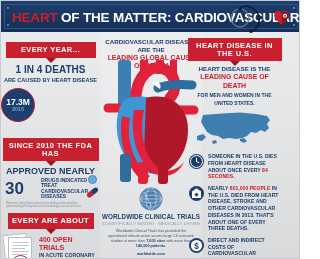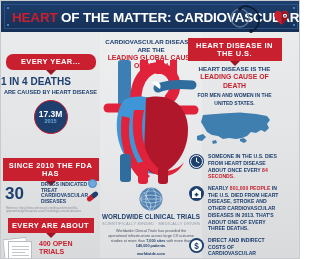--- a/index.html
+++ b/index.html
@@ -72,36 +72,36 @@
   .ribbon:after{
     content:"";position:absolute;left:50%;bottom:-5px;
     margin-left:-5px;
     border-left:5px solid transparent;
     border-right:5px solid transparent;
     border-top:5px solid #9c1622;
   }
 
   
   .blue-head{
-    color:#1d3f6e;font-weight:bold;text-align:left;
+    color:#1d3f6e;font-weight:bold;text-align:center;
     font-stretch:condensed;line-height:1.05;
   }
   .sub{
     color:#1d3f6e;font-weight:bold;text-align:center;
     font-stretch:condensed;line-height:1.1;
   }
   .tiny-note{
     font-size:2.6px;color:#8d9099;line-height:1.25;
     text-align:center;padding:0 4px;
   }
   
   .l-1in4{font-size:10px;margin-top:7px;}
   .l-caused{font-size:6px;margin-top:2px;color:#1d3f6e;}
   .circles{
-    display:flex;justify-content:center;gap:0;margin-top:5px;
+    display:flex;justify-content:flex-start;gap:0;margin-top:5px;
   }
   .circ{
     width:34px;height:34px;border-radius:50%;
     background:#1d3f6e;border:1.5px solid #c8202e;
     display:flex;flex-direction:column;align-items:center;justify-content:center;
     box-sizing:border-box;
   }
   .circ .big{font-size:8.5px;font-weight:bold;color:#ffffff;font-stretch:condensed;line-height:1;}
   .circ .yr{font-size:5.5px;font-weight:bold;color:#6fa8dc;font-stretch:condensed;margin-top:1px;line-height:1;}
 
@@ -223,38 +223,39 @@
         <path d="M12 21 C2 13.5 1 8.5 4 5 C6.6 2 10.4 2.6 12 5.8 C13.6 2.6 17.4 2 20 5 C23 8.5 22 13.5 12 21 Z" fill="#c8202e"></path>
         <path d="M12.2 6.4 C13.6 3.6 17.2 3.1 19.6 5.8 C22.2 8.9 21.3 13.3 12.2 20.1 Z" fill="#8e1420"></path>
         <circle cx="16.5" cy="9.5" r="2.6" fill="#ffffff"></circle>
         <circle cx="16.5" cy="9.5" r="1.2" fill="#16335c"></circle>
       </svg>
     </div>
   </div>
 
   <div class="col col-left">
 
-    <div class="ribbon" style="width:86px;margin-top:22px;border-radius:7px;">
+    <div class="ribbon" style="width:86px;margin-top:10px;">
       <span>EVERY YEAR...</span>
     </div>
 
     <div class="blue-head l-1in4">1 IN 4 DEATHS</div>
     <div class="sub l-caused" style="font-size:5.6px;">ARE CAUSED BY HEART DISEASE</div>
 
     <div class="circles">
       <div class="circ">
         <span class="big">17.3M</span>
         <span class="yr">2015</span>
       </div>
     </div>
 
-    <div class="ribbon" style="width:92px;margin-top:24px;">
+    <div class="ribbon" style="width:92px;margin-top:16px;">
       <span>SINCE 2010 THE FDA HAS</span>
     </div>
 
+    <div class="blue-head l-approved">APPROVED NEARLY</div>
 
     <div style="position:relative;">
       <div class="l-30row">
         <span class="l-30">30</span>
         <span class="l-30txt">DRUGS INDICATED TO TREAT CARDIOVASCULAR DISEASES</span>
       </div>
       <span class="pills pill-round" style="top:-3px;right:3px;position:absolute;"></span>
       <span class="pills pill-cap" style="top:12px;right:1px;position:absolute;"></span>
     </div>
 

